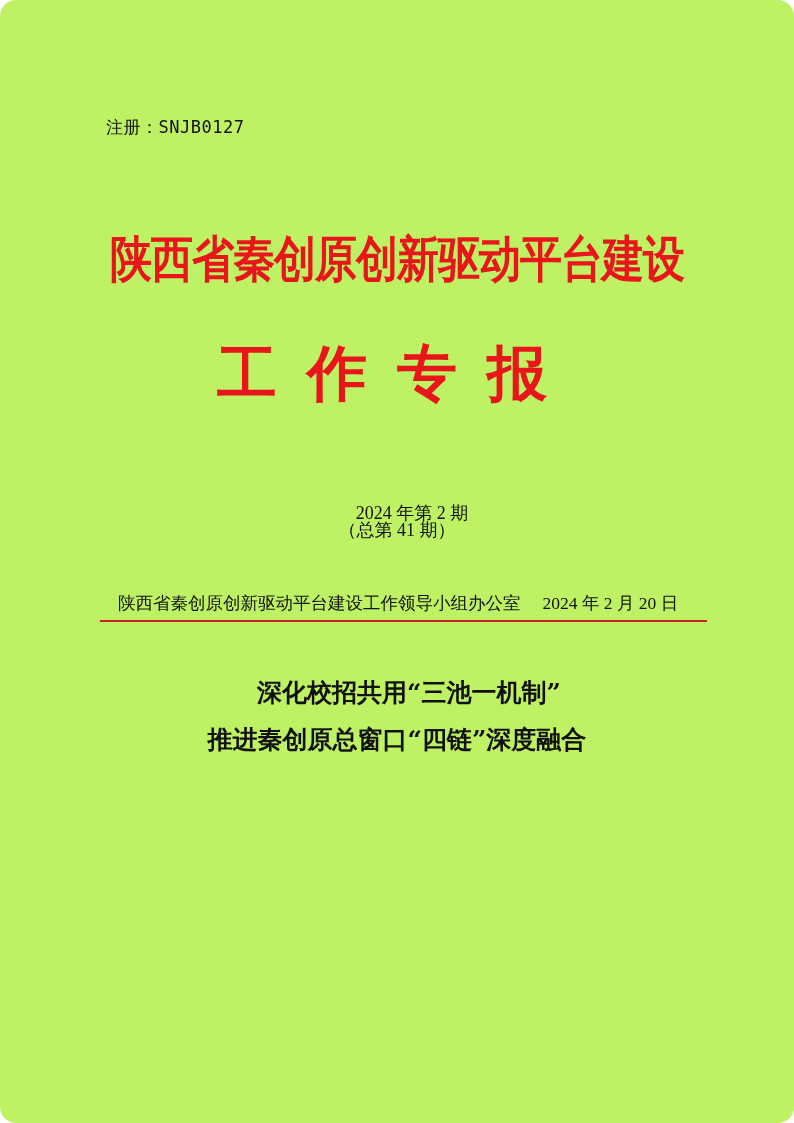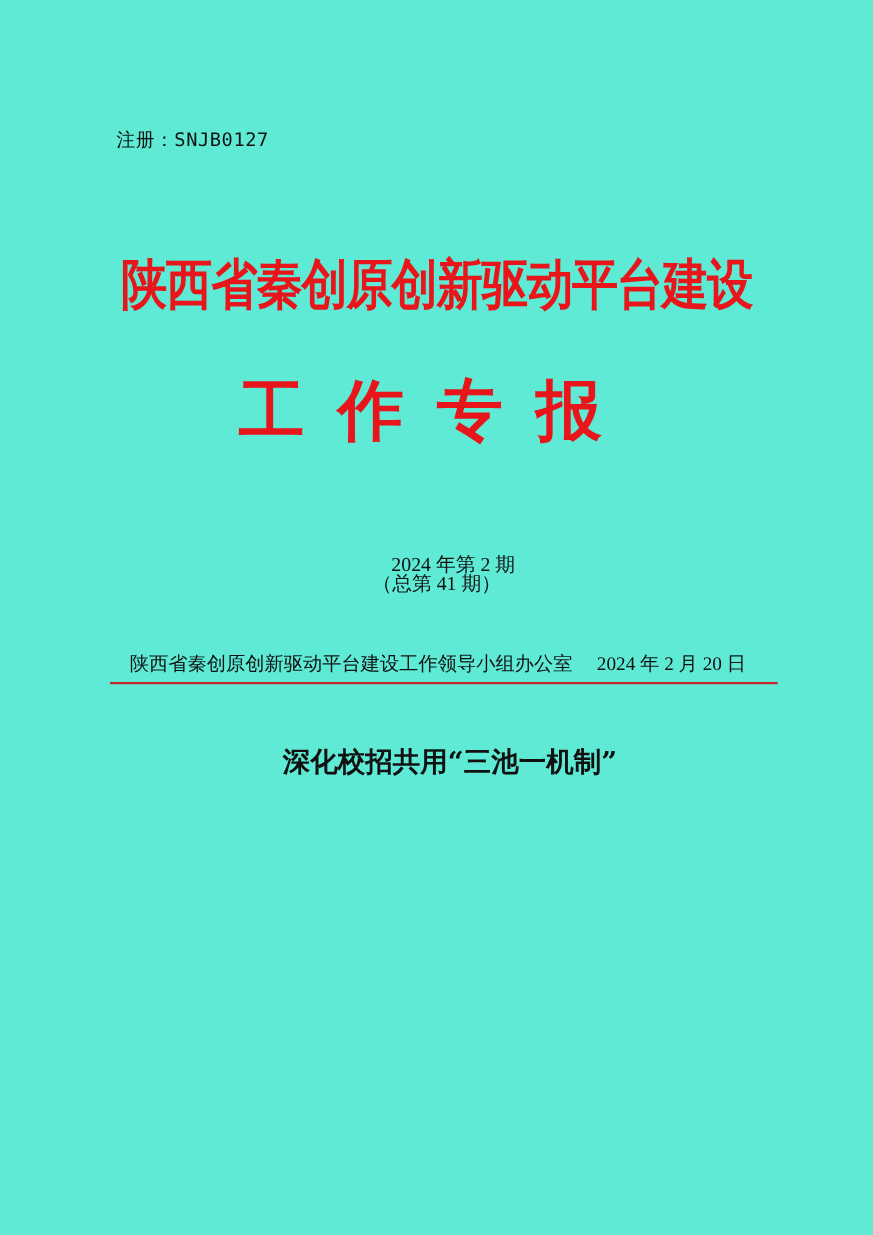--- a/index.html
+++ b/index.html
@@ -1,17 +1,17 @@
 <!DOCTYPE html>
 <html><head>
   <meta charset="utf-8">
   <style>
     html, body { margin: 0; padding: 0; background: #ffffff; }
     body { width: 794px; height: 1123px; position: relative; overflow: hidden; }
-    .page { position: absolute; inset: 0; background: #5eead4; }
+    .page { position: absolute; inset: 0; background: #bef264; border-radius: 16px; }
     .reg { position: absolute; left: 106px; top: 116px; font-family: "DejaVu Sans Mono", "Liberation Mono", monospace; font-size: 17px; color: #111; letter-spacing: 0.5px; }
     .reg .lbl { font-family: "DejaVu Sans", sans-serif; }
     .masthead { position: absolute; left: 0; width: 794px; text-align: center; color: #e8161b; font-family: "DejaVu Serif", "Liberation Serif", serif; font-weight: bold; }
     .masthead.line1 { top: 226px; font-size: 42px; letter-spacing: -1px; transform: scaleY(1.18); transform-origin: top center; }
     .masthead.line2 { top: 334px; font-size: 60px; letter-spacing: 30px; box-sizing: border-box; }
     .issue { position: absolute; left: 0; width: 794px; text-align: center; font-family: "Liberation Serif", "DejaVu Serif", serif; font-size: 18px; color: #111; }
     .issue.no { top: 501px; padding-left: 15px; }
     .issue.total { top: 518px; }
     .pubinfo { position: absolute; left: 118px; top: 591px; font-family: "Liberation Serif", "DejaVu Serif", serif; font-size: 17.5px; color: #111; white-space: nowrap; }
     .pubinfo .date { margin-left: 22px; text-align: right; }
@@ -37,15 +37,16 @@
   <div class="issue no">2024 年第 2 期</div>
   <div class="issue total">（总第 41 期）</div>
 
   <div class="pubinfo">
     <span>陕西省秦创原创新驱动平台建设工作领导小组办公室</span><span class="date">2024 年 2 月 20 日</span>
   </div>
 
   <div class="redrule"></div>
 
   <div class="title t1">深化校招共用“三池一机制”</div>
+  <div class="title t2">推进秦创原总窗口“四链”深度融合</div>
 
 
 </div>
 
 </body></html>

